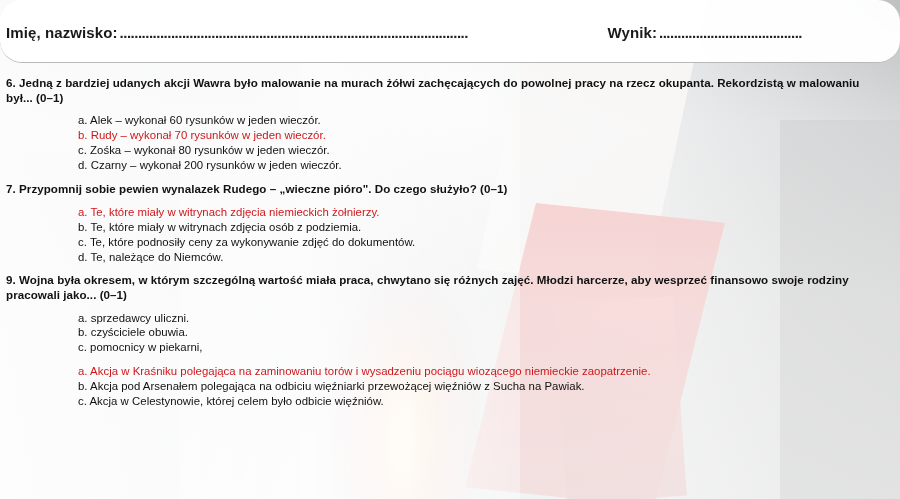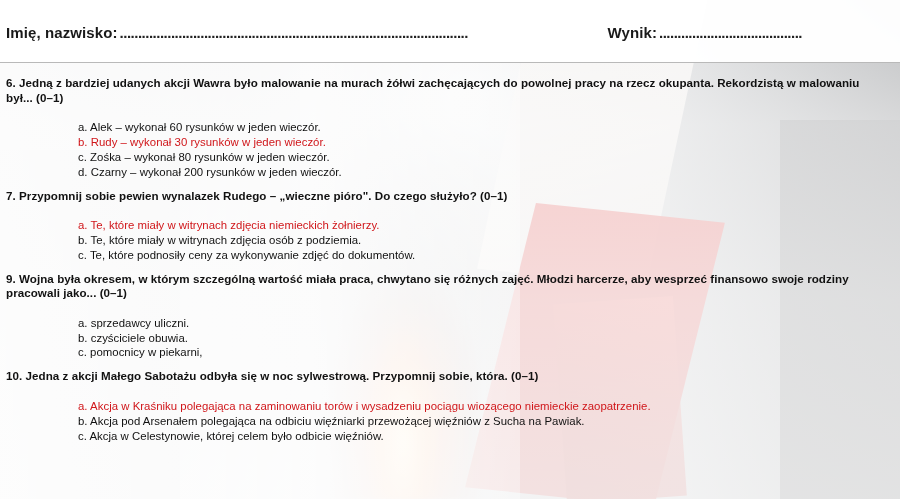--- a/index.html
+++ b/index.html
@@ -124,20 +124,21 @@
   }
 
   
   .header {
     position: absolute;
     left: 0; top: 0;
     width: 900px;
     height: 62px;
     background: rgba(255,255,255,0.97);
     border-bottom: 1px solid #b9b9b9;
+    border-radius: 22px;
   }
   .header-row {
     position: absolute;
     left: 6px;
     top: 24px;
     right: 6px;
     display: flex;
     align-items: baseline;
     font-size: 15px;
     font-weight: bold;
@@ -177,21 +178,21 @@
     margin-bottom: 9px;
   }
   .q-text {
     font-size: 11.6px;
     font-weight: bold;
     color: #111;
     line-height: 1.26;
     letter-spacing: .05px;
   }
   .answers {
-    margin-top: 15px;
+    margin-top: 8px;
     padding-left: 72px;
   }
   .ans {
     font-size: 11.4px;
     line-height: 1.30;
     color: #111;
     letter-spacing: .02px;
     white-space: nowrap;
   }
   .ans.correct {
@@ -229,49 +230,49 @@
     </div>
   </div>
 
   <div class="content">
 
     <div class="q-block">
       <div class="q-text">6. Jedną z bardziej udanych akcji Wawra było malowanie na murach żółwi zachęcających do powolnej pracy na rzecz okupanta. Rekordzistą w malowaniu był... (0–1)</div>
       <div class="answers">
 
         <div class="ans">a. Alek – wykonał 60 rysunków w jeden wieczór.</div>
-        <div class="ans correct">b. Rudy – wykonał 30 rysunków w jeden wieczór.</div>
+        <div class="ans correct">b. Rudy – wykonał 70 rysunków w jeden wieczór.</div>
         <div class="ans">c. Zośka – wykonał 80 rysunków w jeden wieczór.</div>
         <div class="ans">d. Czarny – wykonał 200 rysunków w jeden wieczór.</div>
       </div>
     </div>
 
     <div class="q-block">
       <div class="q-text">7. Przypomnij sobie pewien wynalazek Rudego – „wieczne pióro". Do czego służyło? (0–1)</div>
     </div>
 
     <div class="q-block">
       <div class="answers">
         <div class="ans correct">a. Te, które miały w witrynach zdjęcia niemieckich żołnierzy.</div>
         <div class="ans">b. Te, które miały w witrynach zdjęcia osób z podziemia.</div>
         <div class="ans">c. Te, które podnosiły ceny za wykonywanie zdjęć do dokumentów.</div>
+        <div class="ans">d. Te, należące do Niemców.</div>
       </div>
     </div>
 
     <div class="q-block">
       <div class="q-text">9. Wojna była okresem, w którym szczególną wartość miała praca, chwytano się różnych zajęć. Młodzi harcerze, aby wesprzeć finansowo swoje rodziny pracowali jako... (0–1)</div>
       <div class="answers">
         <div class="ans">a. sprzedawcy uliczni.</div>
         <div class="ans">b. czyściciele obuwia.</div>
         <div class="ans">c. pomocnicy w piekarni,</div>
       </div>
     </div>
 
     <div class="q-block">
-      <div class="q-text">10. Jedna z akcji Małego Sabotażu odbyła się w noc sylwestrową. Przypomnij sobie, która. (0–1)</div>
       <div class="answers">
         <div class="ans correct">a. Akcja w  Kraśniku polegająca na zaminowaniu torów i wysadzeniu pociągu wiozącego niemieckie zaopatrzenie.</div>
         <div class="ans">b. Akcja pod Arsenałem polegająca na odbiciu więźniarki przewożącej więźniów z Sucha na Pawiak.</div>
         <div class="ans">c. Akcja w Celestynowie, której celem było odbicie więźniów.</div>
 
       </div>
     </div>
 
   </div>
 </div>

